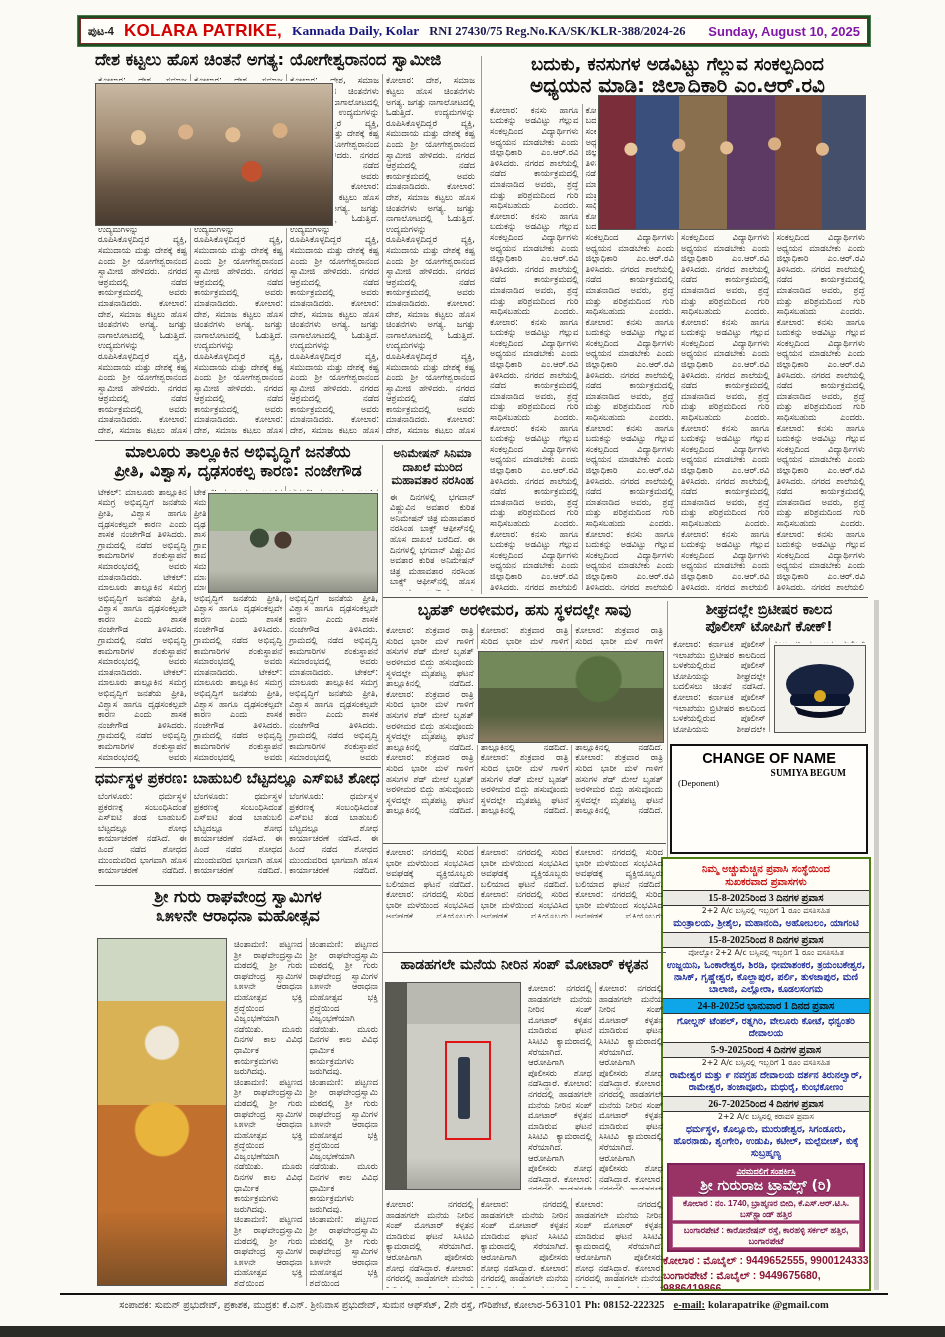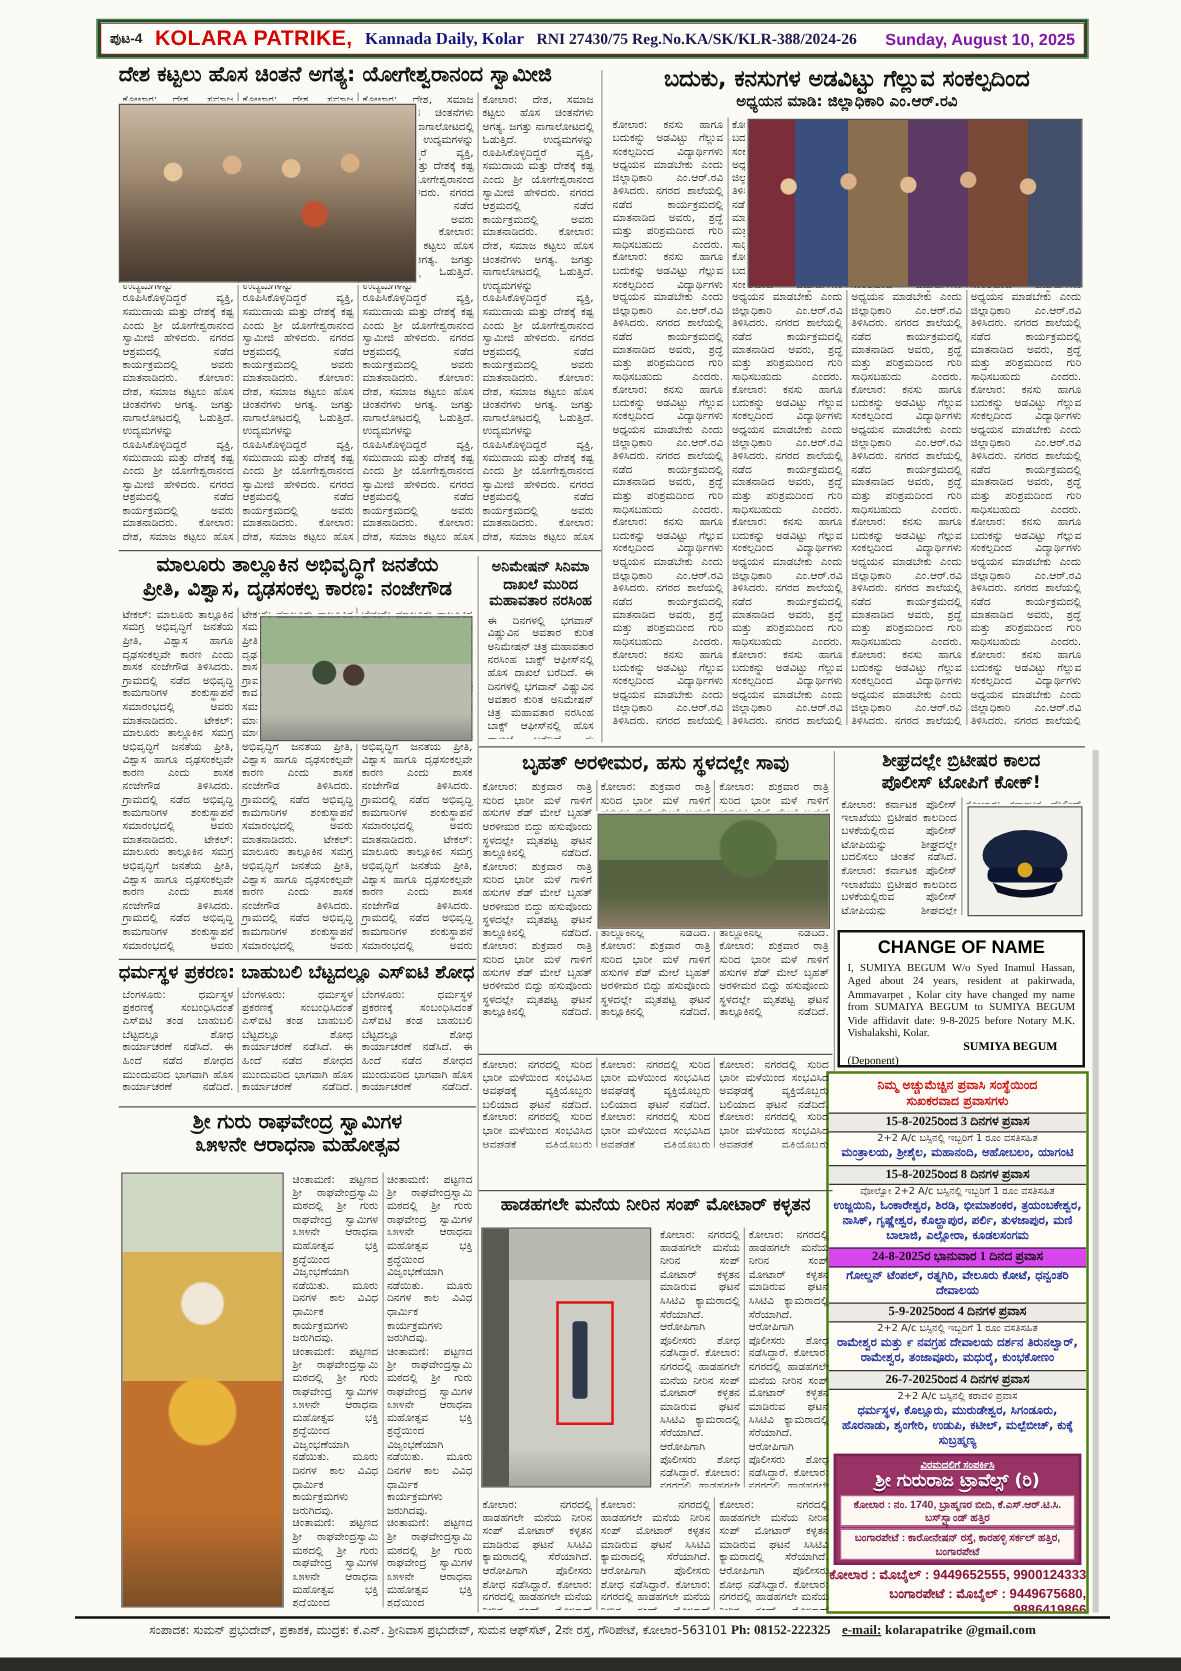--- a/index.html
+++ b/index.html
@@ -77,21 +77,21 @@
   .ad-head{color:#cc1111;font-weight:bold;font-size:10px;text-align:center;line-height:13px;font-family:"DejaVu Sans",sans-serif}
   .ad-bar{border-top:1px solid #333;border-bottom:1px solid #333;background:#eceae4;
           font-weight:bold;font-size:10px;text-align:center;color:#111;margin-top:2px;line-height:14px;font-family:"Liberation Serif",serif}
   .ad-note{font-size:7.8px;text-align:center;color:#222;line-height:10px;font-family:"DejaVu Sans",sans-serif}
   .ad-places{font-size:9.3px;font-weight:bold;color:#20309c;text-align:center;line-height:12px;padding:1px 3px;font-family:"DejaVu Sans",sans-serif}
   .ad-co{margin:3px 4px 0 4px;border:2px solid #7d2257;background:#993366;padding:2px 3px;text-align:center}
   .ad-co-label{color:#fff;font-size:8px;text-decoration:underline;font-weight:bold}
   .ad-co-name{color:#fff;font-size:14px;font-weight:900;line-height:17px;text-shadow:0 1px 0 #5e143c;font-family:"DejaVu Sans",sans-serif}
   .ad-addr{background:#fdf8f2;color:#7d2257;font-size:8.4px;font-weight:bold;line-height:10.5px;
            border:1px solid #b3658f;margin-top:2px;padding:1px 2px}
-  .ad-phone{font-size:10.5px;font-weight:bold;color:#8a1538;text-align:right;line-height:13px;margin-top:2px}
+  .ad-phone{font-size:10.5px;font-weight:bold;color:#8a1538;text-align:left;line-height:13px;margin-top:2px}
 
   
   .footer-rule{position:absolute;left:60px;top:1293px;width:828px;height:2px;background:#111}
   .footer{position:absolute;left:60px;top:1299px;width:828px;text-align:center;font-size:9.5px;color:#222;
           font-family:"DejaVu Sans",sans-serif}
   .footer b{font-family:"Liberation Serif",serif;font-size:10.5px}
   .bottom-strip{position:absolute;left:0;top:1326px;width:945px;height:11px;background:#2b2b28}
   .edge-shadow{position:absolute;top:600px;left:874px;width:5px;height:690px;background:#cfcec8}
 </style>
 </head>
@@ -113,21 +113,21 @@
       <div class="col">ಕೋಲಾರ: ದೇಶ, ಸಮಾಜ ಕಟ್ಟಲು ಹೊಸ ಚಿಂತನೆಗಳು ಅಗತ್ಯ. ಜಗತ್ತು ನಾಗಾಲೋಟದಲ್ಲಿ ಓಡುತ್ತಿದೆ. ಉದ್ಯಮಗಳನ್ನು ರೂಪಿಸಿಕೊಳ್ಳದಿದ್ದರೆ ವ್ಯಕ್ತಿ, ಸಮುದಾಯ ಮತ್ತು ದೇಶಕ್ಕೆ ಕಷ್ಟ ಎಂದು ಶ್ರೀ ಯೋಗೇಶ್ವರಾನಂದ ಸ್ವಾಮೀಜಿ ಹೇಳಿದರು. ನಗರದ ಆಶ್ರಮದಲ್ಲಿ ನಡೆದ ಕಾರ್ಯಕ್ರಮದಲ್ಲಿ ಅವರು ಮಾತನಾಡಿದರು. ಕೋಲಾರ: ದೇಶ, ಸಮಾಜ ಕಟ್ಟಲು ಹೊಸ ಚಿಂತನೆಗಳು ಅಗತ್ಯ. ಜಗತ್ತು ನಾಗಾಲೋಟದಲ್ಲಿ ಓಡುತ್ತಿದೆ. ಉದ್ಯಮಗಳನ್ನು ರೂಪಿಸಿಕೊಳ್ಳದಿದ್ದರೆ ವ್ಯಕ್ತಿ, ಸಮುದಾಯ ಮತ್ತು ದೇಶಕ್ಕೆ ಕಷ್ಟ ಎಂದು ಶ್ರೀ ಯೋಗೇಶ್ವರಾನಂದ ಸ್ವಾಮೀಜಿ ಹೇಳಿದರು. ನಗರದ ಆಶ್ರಮದಲ್ಲಿ ನಡೆದ ಕಾರ್ಯಕ್ರಮದಲ್ಲಿ ಅವರು ಮಾತನಾಡಿದರು. ಕೋಲಾರ: ದೇಶ, ಸಮಾಜ ಕಟ್ಟಲು ಹೊಸ ಚಿಂತನೆಗಳು ಅಗತ್ಯ. ಜಗತ್ತು ನಾಗಾಲೋಟದಲ್ಲಿ ಓಡುತ್ತಿದೆ. ಉದ್ಯಮಗಳನ್ನು ರೂಪಿಸಿಕೊಳ್ಳದಿದ್ದರೆ ವ್ಯಕ್ತಿ, ಸಮುದಾಯ ಮತ್ತು ದೇಶಕ್ಕೆ ಕಷ್ಟ ಎಂದು ಶ್ರೀ ಯೋಗೇಶ್ವರಾನಂದ ಸ್ವಾಮೀಜಿ ಹೇಳಿದರು. ನಗರದ ಆಶ್ರಮದಲ್ಲಿ ನಡೆದ ಕಾರ್ಯಕ್ರಮದಲ್ಲಿ ಅವರು ಮಾತನಾಡಿದರು. ಕೋಲಾರ: ದೇಶ, ಸಮಾಜ ಕಟ್ಟಲು ಹೊಸ ಚಿಂತನೆಗಳು ಅಗತ್ಯ. ಜಗತ್ತು ನಾಗಾಲೋಟದಲ್ಲಿ ಓಡುತ್ತಿದೆ. ಉದ್ಯಮಗಳನ್ನು ರೂಪಿಸಿಕೊಳ್ಳದಿದ್ದರೆ ವ್ಯಕ್ತಿ, ಸಮುದಾಯ ಮತ್ತು ದೇಶಕ್ಕೆ ಕಷ್ಟ ಎಂದು ಶ್ರೀ ಯೋಗೇಶ್ವರಾನಂದ ಸ್ವಾಮೀಜಿ ಹೇಳಿದರು. ನಗರದ ಆಶ್ರಮದಲ್ಲಿ ನಡೆದ ಕಾರ್ಯಕ್ರಮದಲ್ಲಿ ಅವರು ಮಾತನಾಡಿದರು. ಕೋಲಾರ: ದೇಶ, ಸಮಾಜ ಕಟ್ಟಲು ಹೊಸ ಚಿಂತನೆಗಳು ಅಗತ್ಯ. ಜಗತ್ತು ನಾಗಾಲೋಟದಲ್ಲಿ ಓಡುತ್ತಿದೆ. ಉದ್ಯಮಗಳನ್ನು ರೂಪಿಸಿಕೊಳ್ಳದಿದ್ದರೆ ವ್ಯಕ್ತಿ, ಸಮುದಾಯ ಮತ್ತು ದೇಶಕ್ಕೆ ಕಷ್ಟ ಎಂದು ಶ್ರೀ ಯೋಗೇಶ್ವರಾನಂದ ಸ್ವಾಮೀಜಿ ಹೇಳಿದರು. ನಗರದ ಆಶ್ರಮದಲ್ಲಿ ನಡೆದ ಕಾರ್ಯಕ್ರಮದಲ್ಲಿ ಅವರು ಮಾತನಾಡಿದರು.</div>
       <div class="col">ಕೋಲಾರ: ದೇಶ, ಸಮಾಜ ಕಟ್ಟಲು ಹೊಸ ಚಿಂತನೆಗಳು ಅಗತ್ಯ. ಜಗತ್ತು ನಾಗಾಲೋಟದಲ್ಲಿ ಓಡುತ್ತಿದೆ. ಉದ್ಯಮಗಳನ್ನು ರೂಪಿಸಿಕೊಳ್ಳದಿದ್ದರೆ ವ್ಯಕ್ತಿ, ಸಮುದಾಯ ಮತ್ತು ದೇಶಕ್ಕೆ ಕಷ್ಟ ಎಂದು ಶ್ರೀ ಯೋಗೇಶ್ವರಾನಂದ ಸ್ವಾಮೀಜಿ ಹೇಳಿದರು. ನಗರದ ಆಶ್ರಮದಲ್ಲಿ ನಡೆದ ಕಾರ್ಯಕ್ರಮದಲ್ಲಿ ಅವರು ಮಾತನಾಡಿದರು. ಕೋಲಾರ: ದೇಶ, ಸಮಾಜ ಕಟ್ಟಲು ಹೊಸ ಚಿಂತನೆಗಳು ಅಗತ್ಯ. ಜಗತ್ತು ನಾಗಾಲೋಟದಲ್ಲಿ ಓಡುತ್ತಿದೆ. ಉದ್ಯಮಗಳನ್ನು ರೂಪಿಸಿಕೊಳ್ಳದಿದ್ದರೆ ವ್ಯಕ್ತಿ, ಸಮುದಾಯ ಮತ್ತು ದೇಶಕ್ಕೆ ಕಷ್ಟ ಎಂದು ಶ್ರೀ ಯೋಗೇಶ್ವರಾನಂದ ಸ್ವಾಮೀಜಿ ಹೇಳಿದರು. ನಗರದ ಆಶ್ರಮದಲ್ಲಿ ನಡೆದ ಕಾರ್ಯಕ್ರಮದಲ್ಲಿ ಅವರು ಮಾತನಾಡಿದರು. ಕೋಲಾರ: ದೇಶ, ಸಮಾಜ ಕಟ್ಟಲು ಹೊಸ ಚಿಂತನೆಗಳು ಅಗತ್ಯ. ಜಗತ್ತು ನಾಗಾಲೋಟದಲ್ಲಿ ಓಡುತ್ತಿದೆ. ಉದ್ಯಮಗಳನ್ನು ರೂಪಿಸಿಕೊಳ್ಳದಿದ್ದರೆ ವ್ಯಕ್ತಿ, ಸಮುದಾಯ ಮತ್ತು ದೇಶಕ್ಕೆ ಕಷ್ಟ ಎಂದು ಶ್ರೀ ಯೋಗೇಶ್ವರಾನಂದ ಸ್ವಾಮೀಜಿ ಹೇಳಿದರು. ನಗರದ ಆಶ್ರಮದಲ್ಲಿ ನಡೆದ ಕಾರ್ಯಕ್ರಮದಲ್ಲಿ ಅವರು ಮಾತನಾಡಿದರು. ಕೋಲಾರ: ದೇಶ, ಸಮಾಜ ಕಟ್ಟಲು ಹೊಸ ಚಿಂತನೆಗಳು ಅಗತ್ಯ. ಜಗತ್ತು ನಾಗಾಲೋಟದಲ್ಲಿ ಓಡುತ್ತಿದೆ. ಉದ್ಯಮಗಳನ್ನು ರೂಪಿಸಿಕೊಳ್ಳದಿದ್ದರೆ ವ್ಯಕ್ತಿ, ಸಮುದಾಯ ಮತ್ತು ದೇಶಕ್ಕೆ ಕಷ್ಟ ಎಂದು ಶ್ರೀ ಯೋಗೇಶ್ವರಾನಂದ ಸ್ವಾಮೀಜಿ ಹೇಳಿದರು. ನಗರದ ಆಶ್ರಮದಲ್ಲಿ ನಡೆದ ಕಾರ್ಯಕ್ರಮದಲ್ಲಿ ಅವರು ಮಾತನಾಡಿದರು. ಕೋಲಾರ: ದೇಶ, ಸಮಾಜ ಕಟ್ಟಲು ಹೊಸ ಚಿಂತನೆಗಳು ಅಗತ್ಯ. ಜಗತ್ತು ನಾಗಾಲೋಟದಲ್ಲಿ ಓಡುತ್ತಿದೆ. ಉದ್ಯಮಗಳನ್ನು ರೂಪಿಸಿಕೊಳ್ಳದಿದ್ದರೆ ವ್ಯಕ್ತಿ, ಸಮುದಾಯ ಮತ್ತು ದೇಶಕ್ಕೆ ಕಷ್ಟ ಎಂದು ಶ್ರೀ ಯೋಗೇಶ್ವರಾನಂದ ಸ್ವಾಮೀಜಿ ಹೇಳಿದರು. ನಗರದ ಆಶ್ರಮದಲ್ಲಿ ನಡೆದ ಕಾರ್ಯಕ್ರಮದಲ್ಲಿ ಅವರು ಮಾತನಾಡಿದರು.</div>
       <div class="col">ಕೋಲಾರ: ದೇಶ, ಸಮಾಜ ಕಟ್ಟಲು ಹೊಸ ಚಿಂತನೆಗಳು ಅಗತ್ಯ. ಜಗತ್ತು ನಾಗಾಲೋಟದಲ್ಲಿ ಓಡುತ್ತಿದೆ. ಉದ್ಯಮಗಳನ್ನು ರೂಪಿಸಿಕೊಳ್ಳದಿದ್ದರೆ ವ್ಯಕ್ತಿ, ಸಮುದಾಯ ಮತ್ತು ದೇಶಕ್ಕೆ ಕಷ್ಟ ಎಂದು ಶ್ರೀ ಯೋಗೇಶ್ವರಾನಂದ ಸ್ವಾಮೀಜಿ ಹೇಳಿದರು. ನಗರದ ಆಶ್ರಮದಲ್ಲಿ ನಡೆದ ಕಾರ್ಯಕ್ರಮದಲ್ಲಿ ಅವರು ಮಾತನಾಡಿದರು. ಕೋಲಾರ: ದೇಶ, ಸಮಾಜ ಕಟ್ಟಲು ಹೊಸ ಚಿಂತನೆಗಳು ಅಗತ್ಯ. ಜಗತ್ತು ನಾಗಾಲೋಟದಲ್ಲಿ ಓಡುತ್ತಿದೆ. ಉದ್ಯಮಗಳನ್ನು ರೂಪಿಸಿಕೊಳ್ಳದಿದ್ದರೆ ವ್ಯಕ್ತಿ, ಸಮುದಾಯ ಮತ್ತು ದೇಶಕ್ಕೆ ಕಷ್ಟ ಎಂದು ಶ್ರೀ ಯೋಗೇಶ್ವರಾನಂದ ಸ್ವಾಮೀಜಿ ಹೇಳಿದರು. ನಗರದ ಆಶ್ರಮದಲ್ಲಿ ನಡೆದ ಕಾರ್ಯಕ್ರಮದಲ್ಲಿ ಅವರು ಮಾತನಾಡಿದರು. ಕೋಲಾರ: ದೇಶ, ಸಮಾಜ ಕಟ್ಟಲು ಹೊಸ ಚಿಂತನೆಗಳು ಅಗತ್ಯ. ಜಗತ್ತು ನಾಗಾಲೋಟದಲ್ಲಿ ಓಡುತ್ತಿದೆ. ಉದ್ಯಮಗಳನ್ನು ರೂಪಿಸಿಕೊಳ್ಳದಿದ್ದರೆ ವ್ಯಕ್ತಿ, ಸಮುದಾಯ ಮತ್ತು ದೇಶಕ್ಕೆ ಕಷ್ಟ ಎಂದು ಶ್ರೀ ಯೋಗೇಶ್ವರಾನಂದ ಸ್ವಾಮೀಜಿ ಹೇಳಿದರು. ನಗರದ ಆಶ್ರಮದಲ್ಲಿ ನಡೆದ ಕಾರ್ಯಕ್ರಮದಲ್ಲಿ ಅವರು ಮಾತನಾಡಿದರು. ಕೋಲಾರ: ದೇಶ, ಸಮಾಜ ಕಟ್ಟಲು ಹೊಸ ಚಿಂತನೆಗಳು ಅಗತ್ಯ. ಜಗತ್ತು ನಾಗಾಲೋಟದಲ್ಲಿ ಓಡುತ್ತಿದೆ. ಉದ್ಯಮಗಳನ್ನು ರೂಪಿಸಿಕೊಳ್ಳದಿದ್ದರೆ ವ್ಯಕ್ತಿ, ಸಮುದಾಯ ಮತ್ತು ದೇಶಕ್ಕೆ ಕಷ್ಟ ಎಂದು ಶ್ರೀ ಯೋಗೇಶ್ವರಾನಂದ ಸ್ವಾಮೀಜಿ ಹೇಳಿದರು. ನಗರದ ಆಶ್ರಮದಲ್ಲಿ ನಡೆದ ಕಾರ್ಯಕ್ರಮದಲ್ಲಿ ಅವರು ಮಾತನಾಡಿದರು. ಕೋಲಾರ: ದೇಶ, ಸಮಾಜ ಕಟ್ಟಲು ಹೊಸ ಚಿಂತನೆಗಳು ಅಗತ್ಯ. ಜಗತ್ತು ನಾಗಾಲೋಟದಲ್ಲಿ ಓಡುತ್ತಿದೆ. ಉದ್ಯಮಗಳನ್ನು ರೂಪಿಸಿಕೊಳ್ಳದಿದ್ದರೆ ವ್ಯಕ್ತಿ, ಸಮುದಾಯ ಮತ್ತು ದೇಶಕ್ಕೆ ಕಷ್ಟ ಎಂದು ಶ್ರೀ ಯೋಗೇಶ್ವರಾನಂದ ಸ್ವಾಮೀಜಿ ಹೇಳಿದರು. ನಗರದ ಆಶ್ರಮದಲ್ಲಿ ನಡೆದ ಕಾರ್ಯಕ್ರಮದಲ್ಲಿ ಅವರು ಮಾತನಾಡಿದರು.</div>
       <div class="col">ಕೋಲಾರ: ದೇಶ, ಸಮಾಜ ಕಟ್ಟಲು ಹೊಸ ಚಿಂತನೆಗಳು ಅಗತ್ಯ. ಜಗತ್ತು ನಾಗಾಲೋಟದಲ್ಲಿ ಓಡುತ್ತಿದೆ. ಉದ್ಯಮಗಳನ್ನು ರೂಪಿಸಿಕೊಳ್ಳದಿದ್ದರೆ ವ್ಯಕ್ತಿ, ಸಮುದಾಯ ಮತ್ತು ದೇಶಕ್ಕೆ ಕಷ್ಟ ಎಂದು ಶ್ರೀ ಯೋಗೇಶ್ವರಾನಂದ ಸ್ವಾಮೀಜಿ ಹೇಳಿದರು. ನಗರದ ಆಶ್ರಮದಲ್ಲಿ ನಡೆದ ಕಾರ್ಯಕ್ರಮದಲ್ಲಿ ಅವರು ಮಾತನಾಡಿದರು. ಕೋಲಾರ: ದೇಶ, ಸಮಾಜ ಕಟ್ಟಲು ಹೊಸ ಚಿಂತನೆಗಳು ಅಗತ್ಯ. ಜಗತ್ತು ನಾಗಾಲೋಟದಲ್ಲಿ ಓಡುತ್ತಿದೆ. ಉದ್ಯಮಗಳನ್ನು ರೂಪಿಸಿಕೊಳ್ಳದಿದ್ದರೆ ವ್ಯಕ್ತಿ, ಸಮುದಾಯ ಮತ್ತು ದೇಶಕ್ಕೆ ಕಷ್ಟ ಎಂದು ಶ್ರೀ ಯೋಗೇಶ್ವರಾನಂದ ಸ್ವಾಮೀಜಿ ಹೇಳಿದರು. ನಗರದ ಆಶ್ರಮದಲ್ಲಿ ನಡೆದ ಕಾರ್ಯಕ್ರಮದಲ್ಲಿ ಅವರು ಮಾತನಾಡಿದರು. ಕೋಲಾರ: ದೇಶ, ಸಮಾಜ ಕಟ್ಟಲು ಹೊಸ ಚಿಂತನೆಗಳು ಅಗತ್ಯ. ಜಗತ್ತು ನಾಗಾಲೋಟದಲ್ಲಿ ಓಡುತ್ತಿದೆ. ಉದ್ಯಮಗಳನ್ನು ರೂಪಿಸಿಕೊಳ್ಳದಿದ್ದರೆ ವ್ಯಕ್ತಿ, ಸಮುದಾಯ ಮತ್ತು ದೇಶಕ್ಕೆ ಕಷ್ಟ ಎಂದು ಶ್ರೀ ಯೋಗೇಶ್ವರಾನಂದ ಸ್ವಾಮೀಜಿ ಹೇಳಿದರು. ನಗರದ ಆಶ್ರಮದಲ್ಲಿ ನಡೆದ ಕಾರ್ಯಕ್ರಮದಲ್ಲಿ ಅವರು ಮಾತನಾಡಿದರು. ಕೋಲಾರ: ದೇಶ, ಸಮಾಜ ಕಟ್ಟಲು ಹೊಸ ಚಿಂತನೆಗಳು ಅಗತ್ಯ. ಜಗತ್ತು ನಾಗಾಲೋಟದಲ್ಲಿ ಓಡುತ್ತಿದೆ. ಉದ್ಯಮಗಳನ್ನು ರೂಪಿಸಿಕೊಳ್ಳದಿದ್ದರೆ ವ್ಯಕ್ತಿ, ಸಮುದಾಯ ಮತ್ತು ದೇಶಕ್ಕೆ ಕಷ್ಟ ಎಂದು ಶ್ರೀ ಯೋಗೇಶ್ವರಾನಂದ ಸ್ವಾಮೀಜಿ ಹೇಳಿದರು. ನಗರದ ಆಶ್ರಮದಲ್ಲಿ ನಡೆದ ಕಾರ್ಯಕ್ರಮದಲ್ಲಿ ಅವರು ಮಾತನಾಡಿದರು. ಕೋಲಾರ: ದೇಶ, ಸಮಾಜ ಕಟ್ಟಲು ಹೊಸ ಚಿಂತನೆಗಳು ಅಗತ್ಯ. ಜಗತ್ತು ನಾಗಾಲೋಟದಲ್ಲಿ ಓಡುತ್ತಿದೆ. ಉದ್ಯಮಗಳನ್ನು ರೂಪಿಸಿಕೊಳ್ಳದಿದ್ದರೆ ವ್ಯಕ್ತಿ, ಸಮುದಾಯ ಮತ್ತು ದೇಶಕ್ಕೆ ಕಷ್ಟ ಎಂದು ಶ್ರೀ ಯೋಗೇಶ್ವರಾನಂದ ಸ್ವಾಮೀಜಿ ಹೇಳಿದರು. ನಗರದ ಆಶ್ರಮದಲ್ಲಿ ನಡೆದ ಕಾರ್ಯಕ್ರಮದಲ್ಲಿ ಅವರು ಮಾತನಾಡಿದರು.</div>
     </div>
     <div class="photo ph-a" style="left:0;top:33px;width:238px;height:143px"></div>
   </div>
 
   <div class="art" style="left:487px;top:53px;width:381px;height:542px">
     <div class="hl c" style="font-size:18px">ಬದುಕು, ಕನಸುಗಳ ಅಡವಿಟ್ಟು ಗೆಲ್ಲುವ ಸಂಕಲ್ಪದಿಂದ</div>
-    <div class="hl c" style="font-size:12px;margin-bottom:6px">ಅಧ್ಯಯನ ಮಾಡಿ: ಜಿಲ್ಲಾಧಿಕಾರಿ ಎಂ.ಆರ್.ರವಿ</div>
+    <div class="hl c" style="font-size:20px;margin-bottom:6px">ಅಧ್ಯಯನ ಮಾಡಿ: ಜಿಲ್ಲಾಧಿಕಾರಿ ಎಂ.ಆರ್.ರವಿ</div>
     <div class="cols" style="height:486px">
       <div class="col">ಕೋಲಾರ: ಕನಸು ಹಾಗೂ ಬದುಕನ್ನು ಅಡವಿಟ್ಟು ಗೆಲ್ಲುವ ಸಂಕಲ್ಪದಿಂದ ವಿದ್ಯಾರ್ಥಿಗಳು ಅಧ್ಯಯನ ಮಾಡಬೇಕು ಎಂದು ಜಿಲ್ಲಾಧಿಕಾರಿ ಎಂ.ಆರ್.ರವಿ ತಿಳಿಸಿದರು. ನಗರದ ಶಾಲೆಯಲ್ಲಿ ನಡೆದ ಕಾರ್ಯಕ್ರಮದಲ್ಲಿ ಮಾತನಾಡಿದ ಅವರು, ಶ್ರದ್ಧೆ ಮತ್ತು ಪರಿಶ್ರಮದಿಂದ ಗುರಿ ಸಾಧಿಸಬಹುದು ಎಂದರು. ಕೋಲಾರ: ಕನಸು ಹಾಗೂ ಬದುಕನ್ನು ಅಡವಿಟ್ಟು ಗೆಲ್ಲುವ ಸಂಕಲ್ಪದಿಂದ ವಿದ್ಯಾರ್ಥಿಗಳು ಅಧ್ಯಯನ ಮಾಡಬೇಕು ಎಂದು ಜಿಲ್ಲಾಧಿಕಾರಿ ಎಂ.ಆರ್.ರವಿ ತಿಳಿಸಿದರು. ನಗರದ ಶಾಲೆಯಲ್ಲಿ ನಡೆದ ಕಾರ್ಯಕ್ರಮದಲ್ಲಿ ಮಾತನಾಡಿದ ಅವರು, ಶ್ರದ್ಧೆ ಮತ್ತು ಪರಿಶ್ರಮದಿಂದ ಗುರಿ ಸಾಧಿಸಬಹುದು ಎಂದರು. ಕೋಲಾರ: ಕನಸು ಹಾಗೂ ಬದುಕನ್ನು ಅಡವಿಟ್ಟು ಗೆಲ್ಲುವ ಸಂಕಲ್ಪದಿಂದ ವಿದ್ಯಾರ್ಥಿಗಳು ಅಧ್ಯಯನ ಮಾಡಬೇಕು ಎಂದು ಜಿಲ್ಲಾಧಿಕಾರಿ ಎಂ.ಆರ್.ರವಿ ತಿಳಿಸಿದರು. ನಗರದ ಶಾಲೆಯಲ್ಲಿ ನಡೆದ ಕಾರ್ಯಕ್ರಮದಲ್ಲಿ ಮಾತನಾಡಿದ ಅವರು, ಶ್ರದ್ಧೆ ಮತ್ತು ಪರಿಶ್ರಮದಿಂದ ಗುರಿ ಸಾಧಿಸಬಹುದು ಎಂದರು. ಕೋಲಾರ: ಕನಸು ಹಾಗೂ ಬದುಕನ್ನು ಅಡವಿಟ್ಟು ಗೆಲ್ಲುವ ಸಂಕಲ್ಪದಿಂದ ವಿದ್ಯಾರ್ಥಿಗಳು ಅಧ್ಯಯನ ಮಾಡಬೇಕು ಎಂದು ಜಿಲ್ಲಾಧಿಕಾರಿ ಎಂ.ಆರ್.ರವಿ ತಿಳಿಸಿದರು. ನಗರದ ಶಾಲೆಯಲ್ಲಿ ನಡೆದ ಕಾರ್ಯಕ್ರಮದಲ್ಲಿ ಮಾತನಾಡಿದ ಅವರು, ಶ್ರದ್ಧೆ ಮತ್ತು ಪರಿಶ್ರಮದಿಂದ ಗುರಿ ಸಾಧಿಸಬಹುದು ಎಂದರು. ಕೋಲಾರ: ಕನಸು ಹಾಗೂ ಬದುಕನ್ನು ಅಡವಿಟ್ಟು ಗೆಲ್ಲುವ ಸಂಕಲ್ಪದಿಂದ ವಿದ್ಯಾರ್ಥಿಗಳು ಅಧ್ಯಯನ ಮಾಡಬೇಕು ಎಂದು ಜಿಲ್ಲಾಧಿಕಾರಿ ಎಂ.ಆರ್.ರವಿ ತಿಳಿಸಿದರು. ನಗರದ ಶಾಲೆಯಲ್ಲಿ ನಡೆದ ಕಾರ್ಯಕ್ರಮದಲ್ಲಿ ಮಾತನಾಡಿದ ಅವರು, ಶ್ರದ್ಧೆ ಮತ್ತು ಪರಿಶ್ರಮದಿಂದ ಗುರಿ ಸಾಧಿಸಬಹುದು ಎಂದರು. ಕೋಲಾರ: ಕನಸು ಹಾಗೂ ಬದುಕನ್ನು ಅಡವಿಟ್ಟು ಗೆಲ್ಲುವ ಸಂಕಲ್ಪದಿಂದ ವಿದ್ಯಾರ್ಥಿಗಳು ಅಧ್ಯಯನ ಮಾಡಬೇಕು ಎಂದು ಜಿಲ್ಲಾಧಿಕಾರಿ ಎಂ.ಆರ್.ರವಿ ತಿಳಿಸಿದರು. ನಗರದ ಶಾಲೆಯಲ್ಲಿ ನಡೆದ ಕಾರ್ಯಕ್ರಮದಲ್ಲಿ ಮಾತನಾಡಿದ ಅವರು, ಶ್ರದ್ಧೆ ಮತ್ತು ಪರಿಶ್ರಮದಿಂದ ಗುರಿ ಸಾಧಿಸಬಹುದು ಎಂದರು. ಕೋಲಾರ: ಕನಸು ಹಾಗೂ ಬದುಕನ್ನು ಅಡವಿಟ್ಟು ಗೆಲ್ಲುವ ಸಂಕಲ್ಪದಿಂದ ವಿದ್ಯಾರ್ಥಿಗಳು ಅಧ್ಯಯನ ಮಾಡಬೇಕು ಎಂದು ಜಿಲ್ಲಾಧಿಕಾರಿ ಎಂ.ಆರ್.ರವಿ ತಿಳಿಸಿದರು. ನಗರದ ಶಾಲೆಯಲ್ಲಿ ನಡೆದ ಕಾರ್ಯಕ್ರಮದಲ್ಲಿ ಮಾತನಾಡಿದ ಅವರು, ಶ್ರದ್ಧೆ ಮತ್ತು ಪರಿಶ್ರಮದಿಂದ ಗುರಿ ಸಾಧಿಸಬಹುದು ಎಂದರು.</div>
       <div class="col">ಕೋಲಾರ: ಕನಸು ಹಾಗೂ ಬದುಕನ್ನು ಅಡವಿಟ್ಟು ಗೆಲ್ಲುವ ಸಂಕಲ್ಪದಿಂದ ವಿದ್ಯಾರ್ಥಿಗಳು ಅಧ್ಯಯನ ಮಾಡಬೇಕು ಎಂದು ಜಿಲ್ಲಾಧಿಕಾರಿ ಎಂ.ಆರ್.ರವಿ ತಿಳಿಸಿದರು. ನಗರದ ಶಾಲೆಯಲ್ಲಿ ನಡೆದ ಕಾರ್ಯಕ್ರಮದಲ್ಲಿ ಮಾತನಾಡಿದ ಅವರು, ಶ್ರದ್ಧೆ ಮತ್ತು ಪರಿಶ್ರಮದಿಂದ ಗುರಿ ಸಾಧಿಸಬಹುದು ಎಂದರು. ಕೋಲಾರ: ಕನಸು ಹಾಗೂ ಬದುಕನ್ನು ಅಡವಿಟ್ಟು ಗೆಲ್ಲುವ ಸಂಕಲ್ಪದಿಂದ ವಿದ್ಯಾರ್ಥಿಗಳು ಅಧ್ಯಯನ ಮಾಡಬೇಕು ಎಂದು ಜಿಲ್ಲಾಧಿಕಾರಿ ಎಂ.ಆರ್.ರವಿ ತಿಳಿಸಿದರು. ನಗರದ ಶಾಲೆಯಲ್ಲಿ ನಡೆದ ಕಾರ್ಯಕ್ರಮದಲ್ಲಿ ಮಾತನಾಡಿದ ಅವರು, ಶ್ರದ್ಧೆ ಮತ್ತು ಪರಿಶ್ರಮದಿಂದ ಗುರಿ ಸಾಧಿಸಬಹುದು ಎಂದರು. ಕೋಲಾರ: ಕನಸು ಹಾಗೂ ಬದುಕನ್ನು ಅಡವಿಟ್ಟು ಗೆಲ್ಲುವ ಸಂಕಲ್ಪದಿಂದ ವಿದ್ಯಾರ್ಥಿಗಳು ಅಧ್ಯಯನ ಮಾಡಬೇಕು ಎಂದು ಜಿಲ್ಲಾಧಿಕಾರಿ ಎಂ.ಆರ್.ರವಿ ತಿಳಿಸಿದರು. ನಗರದ ಶಾಲೆಯಲ್ಲಿ ನಡೆದ ಕಾರ್ಯಕ್ರಮದಲ್ಲಿ ಮಾತನಾಡಿದ ಅವರು, ಶ್ರದ್ಧೆ ಮತ್ತು ಪರಿಶ್ರಮದಿಂದ ಗುರಿ ಸಾಧಿಸಬಹುದು ಎಂದರು. ಕೋಲಾರ: ಕನಸು ಹಾಗೂ ಬದುಕನ್ನು ಅಡವಿಟ್ಟು ಗೆಲ್ಲುವ ಸಂಕಲ್ಪದಿಂದ ವಿದ್ಯಾರ್ಥಿಗಳು ಅಧ್ಯಯನ ಮಾಡಬೇಕು ಎಂದು ಜಿಲ್ಲಾಧಿಕಾರಿ ಎಂ.ಆರ್.ರವಿ ತಿಳಿಸಿದರು. ನಗರದ ಶಾಲೆಯಲ್ಲಿ ನಡೆದ ಕಾರ್ಯಕ್ರಮದಲ್ಲಿ ಮಾತನಾಡಿದ ಅವರು, ಶ್ರದ್ಧೆ ಮತ್ತು ಪರಿಶ್ರಮದಿಂದ ಗುರಿ ಸಾಧಿಸಬಹುದು ಎಂದರು. ಕೋಲಾರ: ಕನಸು ಹಾಗೂ ಬದುಕನ್ನು ಅಡವಿಟ್ಟು ಗೆಲ್ಲುವ ಸಂಕಲ್ಪದಿಂದ ವಿದ್ಯಾರ್ಥಿಗಳು ಅಧ್ಯಯನ ಮಾಡಬೇಕು ಎಂದು ಜಿಲ್ಲಾಧಿಕಾರಿ ಎಂ.ಆರ್.ರವಿ ತಿಳಿಸಿದರು. ನಗರದ ಶಾಲೆಯಲ್ಲಿ ನಡೆದ ಕಾರ್ಯಕ್ರಮದಲ್ಲಿ ಮಾತನಾಡಿದ ಅವರು, ಶ್ರದ್ಧೆ ಮತ್ತು ಪರಿಶ್ರಮದಿಂದ ಗುರಿ ಸಾಧಿಸಬಹುದು ಎಂದರು. ಕೋಲಾರ: ಕನಸು ಹಾಗೂ ಬದುಕನ್ನು ಅಡವಿಟ್ಟು ಗೆಲ್ಲುವ ಸಂಕಲ್ಪದಿಂದ ವಿದ್ಯಾರ್ಥಿಗಳು ಅಧ್ಯಯನ ಮಾಡಬೇಕು ಎಂದು ಜಿಲ್ಲಾಧಿಕಾರಿ ಎಂ.ಆರ್.ರವಿ ತಿಳಿಸಿದರು. ನಗರದ ಶಾಲೆಯಲ್ಲಿ ನಡೆದ ಕಾರ್ಯಕ್ರಮದಲ್ಲಿ ಮಾತನಾಡಿದ ಅವರು, ಶ್ರದ್ಧೆ ಮತ್ತು ಪರಿಶ್ರಮದಿಂದ ಗುರಿ ಸಾಧಿಸಬಹುದು ಎಂದರು. ಕೋಲಾರ: ಕನಸು ಹಾಗೂ ಬದುಕನ್ನು ಅಡವಿಟ್ಟು ಗೆಲ್ಲುವ ಸಂಕಲ್ಪದಿಂದ ವಿದ್ಯಾರ್ಥಿಗಳು ಅಧ್ಯಯನ ಮಾಡಬೇಕು ಎಂದು ಜಿಲ್ಲಾಧಿಕಾರಿ ಎಂ.ಆರ್.ರವಿ ತಿಳಿಸಿದರು. ನಗರದ ಶಾಲೆಯಲ್ಲಿ ನಡೆದ ಕಾರ್ಯಕ್ರಮದಲ್ಲಿ ಮಾತನಾಡಿದ ಅವರು, ಶ್ರದ್ಧೆ ಮತ್ತು ಪರಿಶ್ರಮದಿಂದ ಗುರಿ ಸಾಧಿಸಬಹುದು ಎಂದರು.</div>
       <div class="col">ಕೋಲಾರ: ಕನಸು ಹಾಗೂ ಬದುಕನ್ನು ಅಡವಿಟ್ಟು ಗೆಲ್ಲುವ ಸಂಕಲ್ಪದಿಂದ ವಿದ್ಯಾರ್ಥಿಗಳು ಅಧ್ಯಯನ ಮಾಡಬೇಕು ಎಂದು ಜಿಲ್ಲಾಧಿಕಾರಿ ಎಂ.ಆರ್.ರವಿ ತಿಳಿಸಿದರು. ನಗರದ ಶಾಲೆಯಲ್ಲಿ ನಡೆದ ಕಾರ್ಯಕ್ರಮದಲ್ಲಿ ಮಾತನಾಡಿದ ಅವರು, ಶ್ರದ್ಧೆ ಮತ್ತು ಪರಿಶ್ರಮದಿಂದ ಗುರಿ ಸಾಧಿಸಬಹುದು ಎಂದರು. ಕೋಲಾರ: ಕನಸು ಹಾಗೂ ಬದುಕನ್ನು ಅಡವಿಟ್ಟು ಗೆಲ್ಲುವ ಸಂಕಲ್ಪದಿಂದ ವಿದ್ಯಾರ್ಥಿಗಳು ಅಧ್ಯಯನ ಮಾಡಬೇಕು ಎಂದು ಜಿಲ್ಲಾಧಿಕಾರಿ ಎಂ.ಆರ್.ರವಿ ತಿಳಿಸಿದರು. ನಗರದ ಶಾಲೆಯಲ್ಲಿ ನಡೆದ ಕಾರ್ಯಕ್ರಮದಲ್ಲಿ ಮಾತನಾಡಿದ ಅವರು, ಶ್ರದ್ಧೆ ಮತ್ತು ಪರಿಶ್ರಮದಿಂದ ಗುರಿ ಸಾಧಿಸಬಹುದು ಎಂದರು. ಕೋಲಾರ: ಕನಸು ಹಾಗೂ ಬದುಕನ್ನು ಅಡವಿಟ್ಟು ಗೆಲ್ಲುವ ಸಂಕಲ್ಪದಿಂದ ವಿದ್ಯಾರ್ಥಿಗಳು ಅಧ್ಯಯನ ಮಾಡಬೇಕು ಎಂದು ಜಿಲ್ಲಾಧಿಕಾರಿ ಎಂ.ಆರ್.ರವಿ ತಿಳಿಸಿದರು. ನಗರದ ಶಾಲೆಯಲ್ಲಿ ನಡೆದ ಕಾರ್ಯಕ್ರಮದಲ್ಲಿ ಮಾತನಾಡಿದ ಅವರು, ಶ್ರದ್ಧೆ ಮತ್ತು ಪರಿಶ್ರಮದಿಂದ ಗುರಿ ಸಾಧಿಸಬಹುದು ಎಂದರು. ಕೋಲಾರ: ಕನಸು ಹಾಗೂ ಬದುಕನ್ನು ಅಡವಿಟ್ಟು ಗೆಲ್ಲುವ ಸಂಕಲ್ಪದಿಂದ ವಿದ್ಯಾರ್ಥಿಗಳು ಅಧ್ಯಯನ ಮಾಡಬೇಕು ಎಂದು ಜಿಲ್ಲಾಧಿಕಾರಿ ಎಂ.ಆರ್.ರವಿ ತಿಳಿಸಿದರು. ನಗರದ ಶಾಲೆಯಲ್ಲಿ ನಡೆದ ಕಾರ್ಯಕ್ರಮದಲ್ಲಿ ಮಾತನಾಡಿದ ಅವರು, ಶ್ರದ್ಧೆ ಮತ್ತು ಪರಿಶ್ರಮದಿಂದ ಗುರಿ ಸಾಧಿಸಬಹುದು ಎಂದರು. ಕೋಲಾರ: ಕನಸು ಹಾಗೂ ಬದುಕನ್ನು ಅಡವಿಟ್ಟು ಗೆಲ್ಲುವ ಸಂಕಲ್ಪದಿಂದ ವಿದ್ಯಾರ್ಥಿಗಳು ಅಧ್ಯಯನ ಮಾಡಬೇಕು ಎಂದು ಜಿಲ್ಲಾಧಿಕಾರಿ ಎಂ.ಆರ್.ರವಿ ತಿಳಿಸಿದರು. ನಗರದ ಶಾಲೆಯಲ್ಲಿ ನಡೆದ ಕಾರ್ಯಕ್ರಮದಲ್ಲಿ ಮಾತನಾಡಿದ ಅವರು, ಶ್ರದ್ಧೆ ಮತ್ತು ಪರಿಶ್ರಮದಿಂದ ಗುರಿ ಸಾಧಿಸಬಹುದು ಎಂದರು. ಕೋಲಾರ: ಕನಸು ಹಾಗೂ ಬದುಕನ್ನು ಅಡವಿಟ್ಟು ಗೆಲ್ಲುವ ಸಂಕಲ್ಪದಿಂದ ವಿದ್ಯಾರ್ಥಿಗಳು ಅಧ್ಯಯನ ಮಾಡಬೇಕು ಎಂದು ಜಿಲ್ಲಾಧಿಕಾರಿ ಎಂ.ಆರ್.ರವಿ ತಿಳಿಸಿದರು. ನಗರದ ಶಾಲೆಯಲ್ಲಿ ನಡೆದ ಕಾರ್ಯಕ್ರಮದಲ್ಲಿ ಮಾತನಾಡಿದ ಅವರು, ಶ್ರದ್ಧೆ ಮತ್ತು ಪರಿಶ್ರಮದಿಂದ ಗುರಿ ಸಾಧಿಸಬಹುದು ಎಂದರು. ಕೋಲಾರ: ಕನಸು ಹಾಗೂ ಬದುಕನ್ನು ಅಡವಿಟ್ಟು ಗೆಲ್ಲುವ ಸಂಕಲ್ಪದಿಂದ ವಿದ್ಯಾರ್ಥಿಗಳು ಅಧ್ಯಯನ ಮಾಡಬೇಕು ಎಂದು ಜಿಲ್ಲಾಧಿಕಾರಿ ಎಂ.ಆರ್.ರವಿ ತಿಳಿಸಿದರು. ನಗರದ ಶಾಲೆಯಲ್ಲಿ ನಡೆದ ಕಾರ್ಯಕ್ರಮದಲ್ಲಿ ಮಾತನಾಡಿದ ಅವರು, ಶ್ರದ್ಧೆ ಮತ್ತು ಪರಿಶ್ರಮದಿಂದ ಗುರಿ ಸಾಧಿಸಬಹುದು ಎಂದರು.</div>
       <div class="col">ಕೋಲಾರ: ಕನಸು ಹಾಗೂ ಬದುಕನ್ನು ಅಡವಿಟ್ಟು ಗೆಲ್ಲುವ ಸಂಕಲ್ಪದಿಂದ ವಿದ್ಯಾರ್ಥಿಗಳು ಅಧ್ಯಯನ ಮಾಡಬೇಕು ಎಂದು ಜಿಲ್ಲಾಧಿಕಾರಿ ಎಂ.ಆರ್.ರವಿ ತಿಳಿಸಿದರು. ನಗರದ ಶಾಲೆಯಲ್ಲಿ ನಡೆದ ಕಾರ್ಯಕ್ರಮದಲ್ಲಿ ಮಾತನಾಡಿದ ಅವರು, ಶ್ರದ್ಧೆ ಮತ್ತು ಪರಿಶ್ರಮದಿಂದ ಗುರಿ ಸಾಧಿಸಬಹುದು ಎಂದರು. ಕೋಲಾರ: ಕನಸು ಹಾಗೂ ಬದುಕನ್ನು ಅಡವಿಟ್ಟು ಗೆಲ್ಲುವ ಸಂಕಲ್ಪದಿಂದ ವಿದ್ಯಾರ್ಥಿಗಳು ಅಧ್ಯಯನ ಮಾಡಬೇಕು ಎಂದು ಜಿಲ್ಲಾಧಿಕಾರಿ ಎಂ.ಆರ್.ರವಿ ತಿಳಿಸಿದರು. ನಗರದ ಶಾಲೆಯಲ್ಲಿ ನಡೆದ ಕಾರ್ಯಕ್ರಮದಲ್ಲಿ ಮಾತನಾಡಿದ ಅವರು, ಶ್ರದ್ಧೆ ಮತ್ತು ಪರಿಶ್ರಮದಿಂದ ಗುರಿ ಸಾಧಿಸಬಹುದು ಎಂದರು. ಕೋಲಾರ: ಕನಸು ಹಾಗೂ ಬದುಕನ್ನು ಅಡವಿಟ್ಟು ಗೆಲ್ಲುವ ಸಂಕಲ್ಪದಿಂದ ವಿದ್ಯಾರ್ಥಿಗಳು ಅಧ್ಯಯನ ಮಾಡಬೇಕು ಎಂದು ಜಿಲ್ಲಾಧಿಕಾರಿ ಎಂ.ಆರ್.ರವಿ ತಿಳಿಸಿದರು. ನಗರದ ಶಾಲೆಯಲ್ಲಿ ನಡೆದ ಕಾರ್ಯಕ್ರಮದಲ್ಲಿ ಮಾತನಾಡಿದ ಅವರು, ಶ್ರದ್ಧೆ ಮತ್ತು ಪರಿಶ್ರಮದಿಂದ ಗುರಿ ಸಾಧಿಸಬಹುದು ಎಂದರು. ಕೋಲಾರ: ಕನಸು ಹಾಗೂ ಬದುಕನ್ನು ಅಡವಿಟ್ಟು ಗೆಲ್ಲುವ ಸಂಕಲ್ಪದಿಂದ ವಿದ್ಯಾರ್ಥಿಗಳು ಅಧ್ಯಯನ ಮಾಡಬೇಕು ಎಂದು ಜಿಲ್ಲಾಧಿಕಾರಿ ಎಂ.ಆರ್.ರವಿ ತಿಳಿಸಿದರು. ನಗರದ ಶಾಲೆಯಲ್ಲಿ ನಡೆದ ಕಾರ್ಯಕ್ರಮದಲ್ಲಿ ಮಾತನಾಡಿದ ಅವರು, ಶ್ರದ್ಧೆ ಮತ್ತು ಪರಿಶ್ರಮದಿಂದ ಗುರಿ ಸಾಧಿಸಬಹುದು ಎಂದರು. ಕೋಲಾರ: ಕನಸು ಹಾಗೂ ಬದುಕನ್ನು ಅಡವಿಟ್ಟು ಗೆಲ್ಲುವ ಸಂಕಲ್ಪದಿಂದ ವಿದ್ಯಾರ್ಥಿಗಳು ಅಧ್ಯಯನ ಮಾಡಬೇಕು ಎಂದು ಜಿಲ್ಲಾಧಿಕಾರಿ ಎಂ.ಆರ್.ರವಿ ತಿಳಿಸಿದರು. ನಗರದ ಶಾಲೆಯಲ್ಲಿ ನಡೆದ ಕಾರ್ಯಕ್ರಮದಲ್ಲಿ ಮಾತನಾಡಿದ ಅವರು, ಶ್ರದ್ಧೆ ಮತ್ತು ಪರಿಶ್ರಮದಿಂದ ಗುರಿ ಸಾಧಿಸಬಹುದು ಎಂದರು. ಕೋಲಾರ: ಕನಸು ಹಾಗೂ ಬದುಕನ್ನು ಅಡವಿಟ್ಟು ಗೆಲ್ಲುವ ಸಂಕಲ್ಪದಿಂದ ವಿದ್ಯಾರ್ಥಿಗಳು ಅಧ್ಯಯನ ಮಾಡಬೇಕು ಎಂದು ಜಿಲ್ಲಾಧಿಕಾರಿ ಎಂ.ಆರ್.ರವಿ ತಿಳಿಸಿದರು. ನಗರದ ಶಾಲೆಯಲ್ಲಿ ನಡೆದ ಕಾರ್ಯಕ್ರಮದಲ್ಲಿ ಮಾತನಾಡಿದ ಅವರು, ಶ್ರದ್ಧೆ ಮತ್ತು ಪರಿಶ್ರಮದಿಂದ ಗುರಿ ಸಾಧಿಸಬಹುದು ಎಂದರು. ಕೋಲಾರ: ಕನಸು ಹಾಗೂ ಬದುಕನ್ನು ಅಡವಿಟ್ಟು ಗೆಲ್ಲುವ ಸಂಕಲ್ಪದಿಂದ ವಿದ್ಯಾರ್ಥಿಗಳು ಅಧ್ಯಯನ ಮಾಡಬೇಕು ಎಂದು ಜಿಲ್ಲಾಧಿಕಾರಿ ಎಂ.ಆರ್.ರವಿ ತಿಳಿಸಿದರು. ನಗರದ ಶಾಲೆಯಲ್ಲಿ ನಡೆದ ಕಾರ್ಯಕ್ರಮದಲ್ಲಿ ಮಾತನಾಡಿದ ಅವರು, ಶ್ರದ್ಧೆ ಮತ್ತು ಪರಿಶ್ರಮದಿಂದ ಗುರಿ ಸಾಧಿಸಬಹುದು ಎಂದರು.</div>
     </div>
     <div class="photo ph-b" style="left:111px;top:42px;width:268px;height:135px"></div>
   </div>
 
   <div class="vr" style="left:481px;top:56px;height:538px"></div>
@@ -179,38 +179,37 @@
         <ellipse cx="40" cy="30" rx="34" ry="20" fill="#17233f"></ellipse>
         <rect x="10" y="40" width="60" height="12" rx="5" fill="#0c1630"></rect>
         <circle cx="40" cy="42" r="6" fill="#d8a824"></circle>
         <path d="M14 52 Q40 64 66 52 L62 60 Q40 68 18 60 Z" fill="#0a0f22"></path>
       </svg>
     </div>
   </div>
 
   <div class="con">
     <div class="con-title">CHANGE OF NAME</div>
-    <div class="con-body">I, SUMIYA BEGUM  W/o Syed Inamul Hassan, Aged about 24 years, resident at pakirwada, Ammavarpet , Kolar city have changed my name from SUMAIYA BEGUM to SUMIYA BEGUM Vide affidavit date: 9-8-2025 before Notary M.K. Vishalakshi, Kolar.</div>
     <div class="con-sign">SUMIYA BEGUM</div>
     <div class="con-role">(Deponent)</div>
   </div>
 
   <div class="ad">
     <div class="ad-head" style="margin-top:3px">ನಿಮ್ಮ ಅಚ್ಚುಮೆಚ್ಚಿನ ಪ್ರವಾಸಿ ಸಂಸ್ಥೆಯಿಂದ</div>
     <div class="ad-head">ಸುಖಕರವಾದ ಪ್ರವಾಸಗಳು</div>
 
     <div class="ad-bar">15-8-2025ರಿಂದ 3 ದಿನಗಳ ಪ್ರವಾಸ</div>
     <div class="ad-note">2+2 A/c ಬಸ್ಸಿನಲ್ಲಿ ಇಬ್ಬರಿಗೆ 1 ರೂಂ ವಸತಿಸಹಿತ</div>
     <div class="ad-places">ಮಂತ್ರಾಲಯ, ಶ್ರೀಶೈಲ, ಮಹಾನಂದಿ, ಅಹೋಬಲಂ, ಯಾಗಂಟಿ</div>
 
     <div class="ad-bar">15-8-2025ರಿಂದ 8 ದಿನಗಳ ಪ್ರವಾಸ</div>
     <div class="ad-note">ವೋಲ್ವೋ 2+2 A/c ಬಸ್ಸಿನಲ್ಲಿ ಇಬ್ಬರಿಗೆ 1 ರೂಂ ವಸತಿಸಹಿತ</div>
     <div class="ad-places">ಉಜ್ಜಯಿನಿ, ಓಂಕಾರೇಶ್ವರ, ಶಿರಡಿ, ಭೀಮಾಶಂಕರ, ತ್ರಯಂಬಕೇಶ್ವರ, ನಾಸಿಕ್, ಗೃಷ್ಣೇಶ್ವರ, ಕೊಲ್ಹಾಪುರ, ಪರ್ಲಿ, ತುಳಜಾಪುರ, ಮಣಿ ಬಾಲಾಜಿ, ಎಲ್ಲೋರಾ, ಕೂಡಲಸಂಗಮ</div>
 
-    <div class="ad-bar" style="background:#d946ef">24-8-2025ರ ಭಾನುವಾರ 1 ದಿನದ ಪ್ರವಾಸ</div>
+    <div class="ad-bar" style="background:#0ea5e9">24-8-2025ರ ಭಾನುವಾರ 1 ದಿನದ ಪ್ರವಾಸ</div>
     <div class="ad-places">ಗೋಲ್ಡನ್ ಟೆಂಪಲ್, ರತ್ನಗಿರಿ, ವೇಲೂರು ಕೋಟೆ, ಧನ್ವಂತರಿ ದೇವಾಲಯ</div>
 
     <div class="ad-bar">5-9-2025ರಿಂದ 4 ದಿನಗಳ ಪ್ರವಾಸ</div>
     <div class="ad-note">2+2 A/c ಬಸ್ಸಿನಲ್ಲಿ ಇಬ್ಬರಿಗೆ 1 ರೂಂ ವಸತಿಸಹಿತ</div>
     <div class="ad-places">ರಾಮೇಶ್ವರ ಮತ್ತು ೯ ನವಗ್ರಹ ದೇವಾಲಯ ದರ್ಶನ ತಿರುನಲ್ವಾರ್, ರಾಮೇಶ್ವರ, ತಂಜಾವೂರು, ಮಧುರೈ, ಕುಂಭಕೋಣಂ</div>
 
     <div class="ad-bar">26-7-2025ರಿಂದ 4 ದಿನಗಳ ಪ್ರವಾಸ</div>
     <div class="ad-note">2+2 A/c ಬಸ್ಸಿನಲ್ಲಿ ಕರಾವಳಿ ಪ್ರವಾಸ</div>
     <div class="ad-places">ಧರ್ಮಸ್ಥಳ, ಕೊಲ್ಲೂರು, ಮುರುಡೇಶ್ವರ, ಸಿಗಂಡೂರು, ಹೊರನಾಡು, ಶೃಂಗೇರಿ, ಉಡುಪಿ, ಕಟೀಲ್, ಮಲ್ಪೆಬೀಚ್, ಕುಕ್ಕೆ ಸುಬ್ರಹ್ಮಣ್ಯ</div>
 

